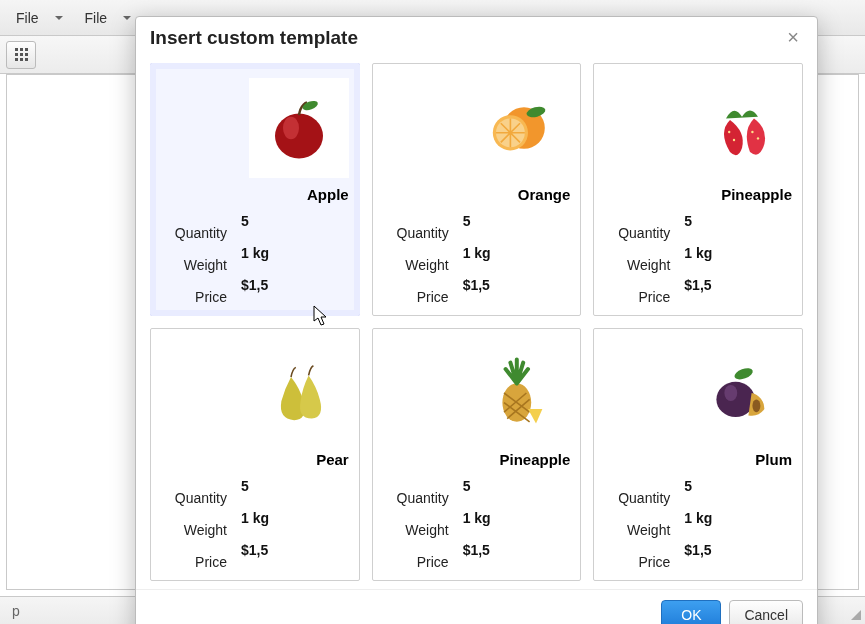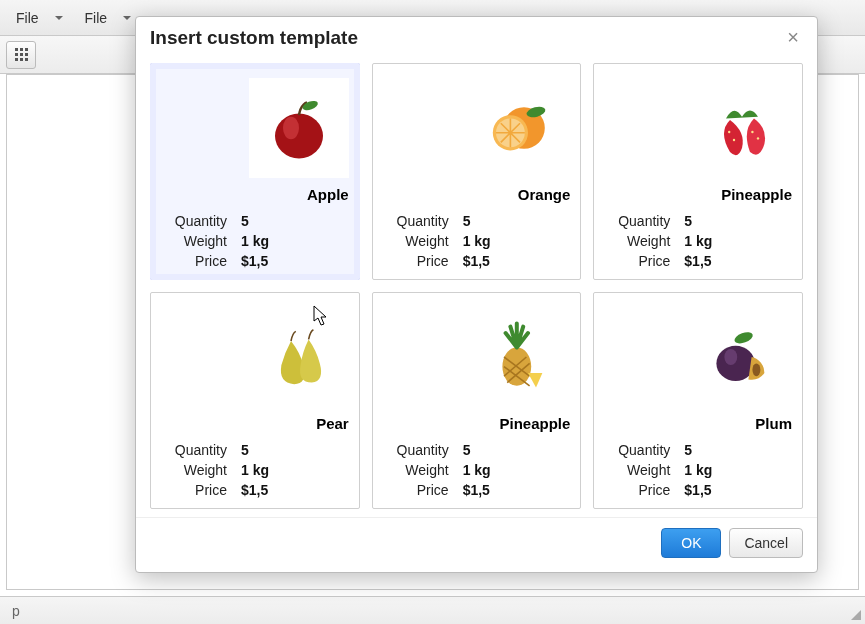--- a/index.html
+++ b/index.html
@@ -162,21 +162,21 @@
   }
   .props {
     width: 100%;
     display: grid;
     grid-template-columns: 60px auto;
     row-gap: 4px;
     column-gap: 14px;
     font-size: 14px;
     padding: 0 6px;
   }
-  .plabel { text-align: right; color: #222; }
+  .plabel { text-align: right; color: #222; margin-top: 12px; }
   .pval { font-weight: bold; color:#111; }
 
   .modal-footer {
     display: flex;
     justify-content: flex-end;
     gap: 8px;
     padding: 10px 14px 14px 14px;
     border-top: 1px solid #eee;
   }
   .btn {

